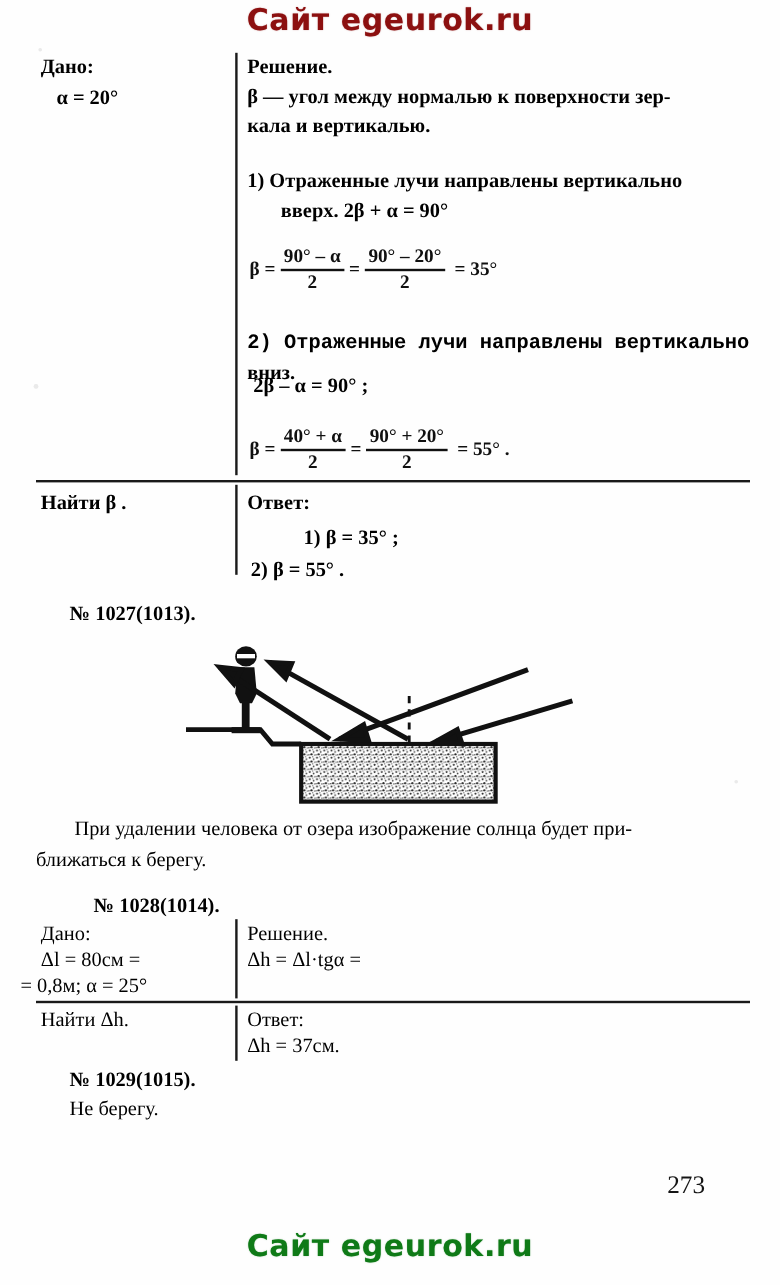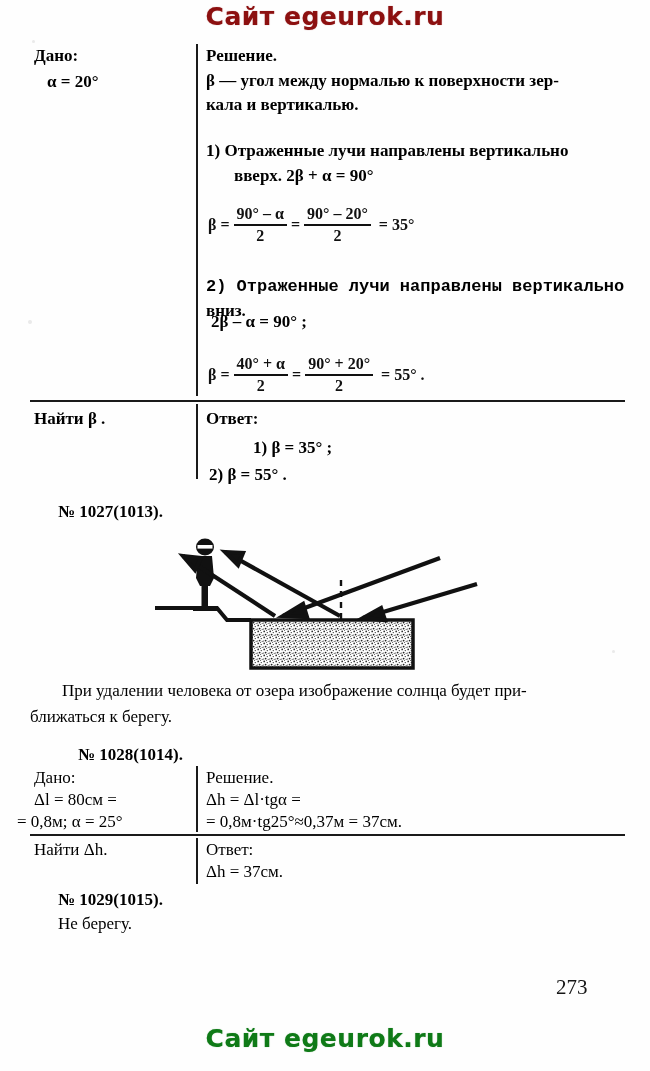--- a/index.html
+++ b/index.html
@@ -245,21 +245,20 @@
 
   <div class="vrule" style="left:196px;top:766px;height:66px;"></div>
   <div class="vrule" style="left:196px;top:838px;height:46px;"></div>
 
   <div class="txt sz17" style="left:34px;top:768px;">Дано:</div>
   <div class="txt sz17" style="left:34px;top:790px;">Δl = 80см =</div>
   <div class="txt sz17" style="left:17px;top:812px;">= 0,8м; α = 25°</div>
 
   <div class="txt sz17" style="left:206px;top:768px;">Решение.</div>
   <div class="txt sz17" style="left:206px;top:790px;">Δh = Δl·tgα =</div>
-  <div class="txt sz17" style="left:206px;top:812px;">= 0,8м·tg25°≈0,37м = 37см.</div>
 
   <div class="hrule" style="left:30px;top:834px;width:595px;"></div>
 
   <div class="txt sz17" style="left:34px;top:840px;">Найти Δh.</div>
   <div class="txt sz17" style="left:206px;top:840px;">Ответ:</div>
   <div class="txt sz17" style="left:206px;top:862px;">Δh = 37см.</div>
 
   <div class="txt b sz17" style="left:58px;top:890px;">№ 1029(1015).</div>
   <div class="txt sz17" style="left:58px;top:914px;">Не берегу.</div>
 

